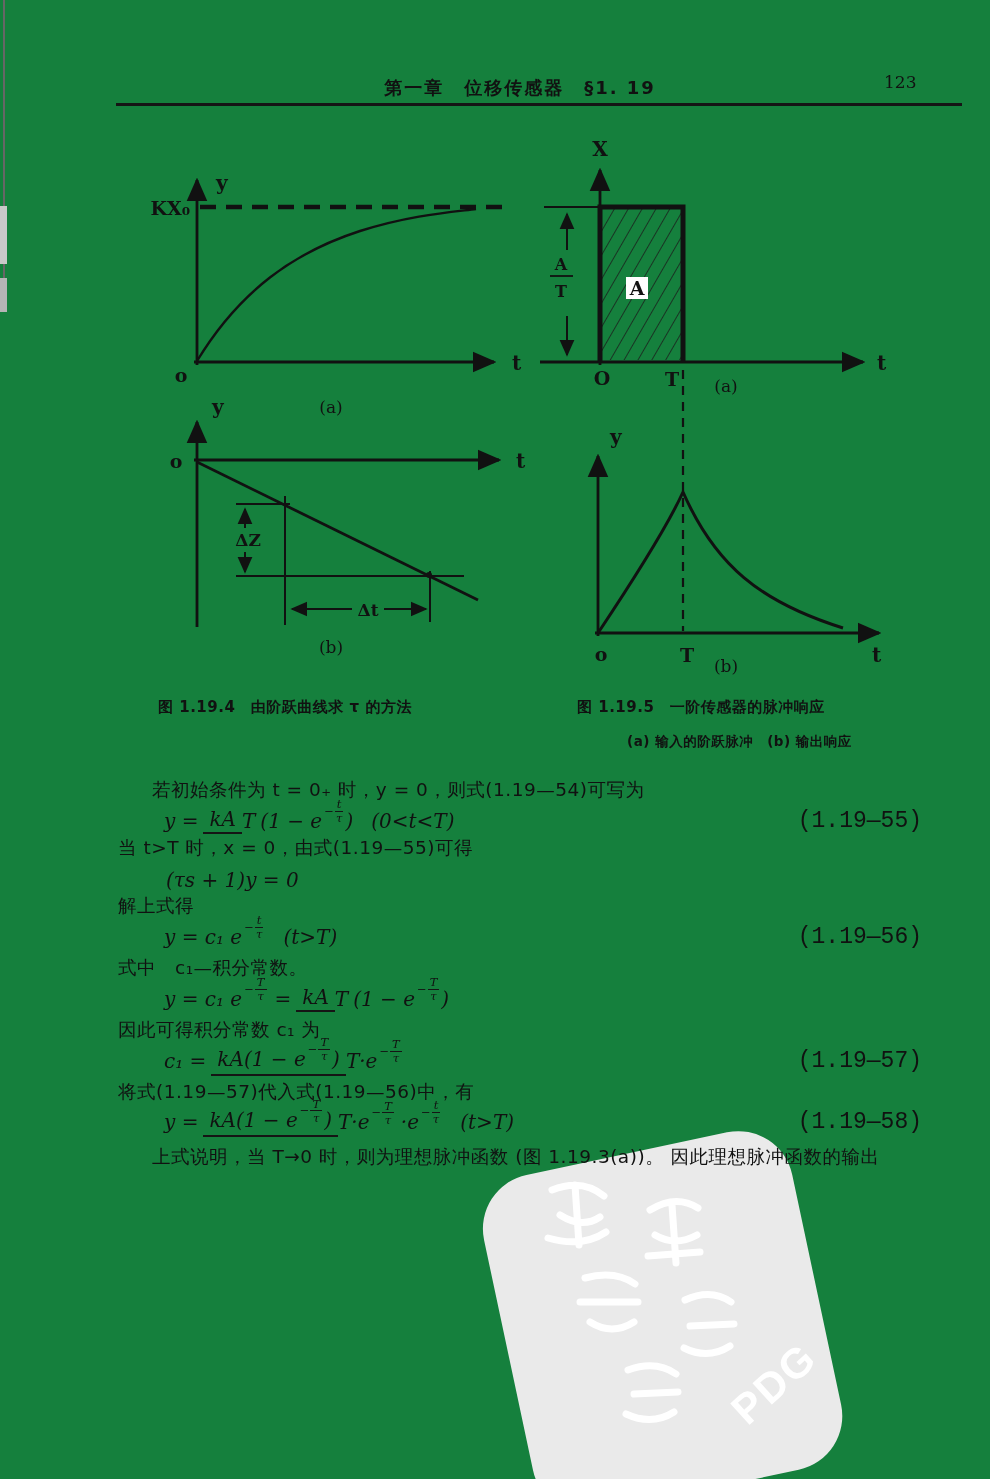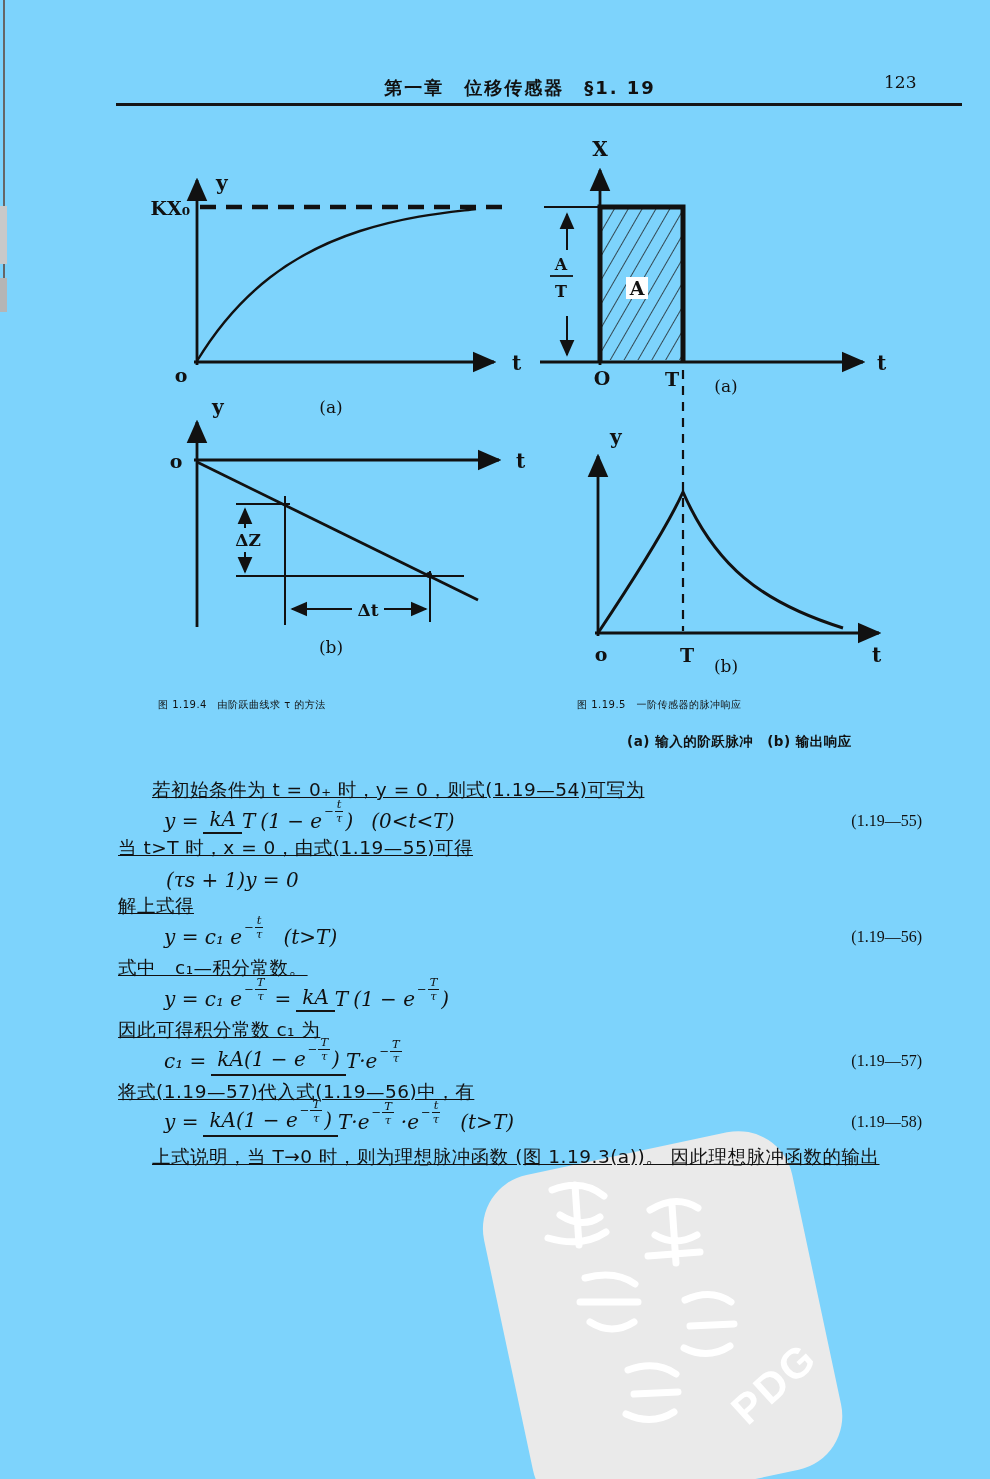--- a/index.html
+++ b/index.html
@@ -1,41 +1,41 @@
 <!DOCTYPE html>
 <html><head>
 <meta charset="utf-8">
 <style>
   html,body{margin:0;padding:0;background:#888;}
-  .page{position:relative;width:990px;height:1479px;background:#7dd3fc;overflow:hidden;
+  .page{position:relative;width:990px;height:1479px;background:#15803d;overflow:hidden;
         font-family:"DejaVu Sans","Liberation Sans",sans-serif;color:#111;}
   
   .edge{position:absolute;background:#666;}
   
   .hdr-title{position:absolute;top:76px;left:118px;width:804px;text-align:center;
              font-size:18px;letter-spacing:2px;font-weight:600;}
   .hdr-page{position:absolute;top:72px;left:884px;font-size:17px;
             font-family:"DejaVu Serif","Liberation Serif",serif;}
   .hdr-rule{position:absolute;top:103px;left:116px;width:846px;height:3px;background:#151515;}
   
   .figs{position:absolute;top:130px;left:0;}
   .figs text{fill:#111;font-family:"DejaVu Serif","Liberation Serif",serif;}
-  .cap{position:absolute;font-size:10px;font-weight:400;letter-spacing:0.5px;}
+  .cap{position:absolute;font-size:15px;font-weight:700;letter-spacing:0.5px;}
   .cap-sub{position:absolute;font-size:13.5px;font-weight:700;letter-spacing:0.5px;margin-left:40px;}
   
   .wm{position:absolute;top:1118px;left:450px;width:540px;height:361px;z-index:0;}
   
   .bodytxt{position:absolute;top:778px;left:118px;width:804px;z-index:2;}
-  .cn{margin:0;font-size:18.5px;line-height:24px;letter-spacing:0.5px;text-decoration:underline;}
+  .cn{margin:0;font-size:18.5px;line-height:24px;letter-spacing:0.5px;}
   .ind{text-indent:34px;}
   .eqrow{display:flex;align-items:center;}
   .eq{display:inline-flex;align-items:center;font-family:"DejaVu Serif","Liberation Serif",serif;
       font-size:20px;white-space:nowrap;}
   .it{font-style:italic;}
-  .eqnum{margin-left:auto;font-size:16px;font-family:Liberation Serif, serif;}
+  .eqnum{margin-left:auto;font-size:23px;font-family:Liberation Mono, monospace;}
   .frac{display:inline-flex;flex-direction:row;align-items:center;margin:0 5px;line-height:1.15;}
   .fn{border-bottom:2px solid #151515;padding:0 6px 1px;display:inline-flex;align-items:center;}
   .fd{padding-top:1px;display:inline-flex;align-items:center;}
   .exp{display:inline-flex;align-items:center;font-size:11.5px;transform:translateY(-10px);margin:0 2px;}
   .sfrac{display:inline-flex;flex-direction:column;align-items:center;line-height:1.05;margin-left:1px;}
   .sn{border-bottom:1px solid #151515;padding:0 2px 0.5px;}
   .sd{padding-top:0.5px;}
   .cond{margin-left:18px;font-style:italic;}
   .gap{display:inline-block;width:6px;}
   .mt6{margin-top:6px;}.mt8{margin-top:8px;}.mt10{margin-top:2px;}.mt4{margin-top:4px;}

